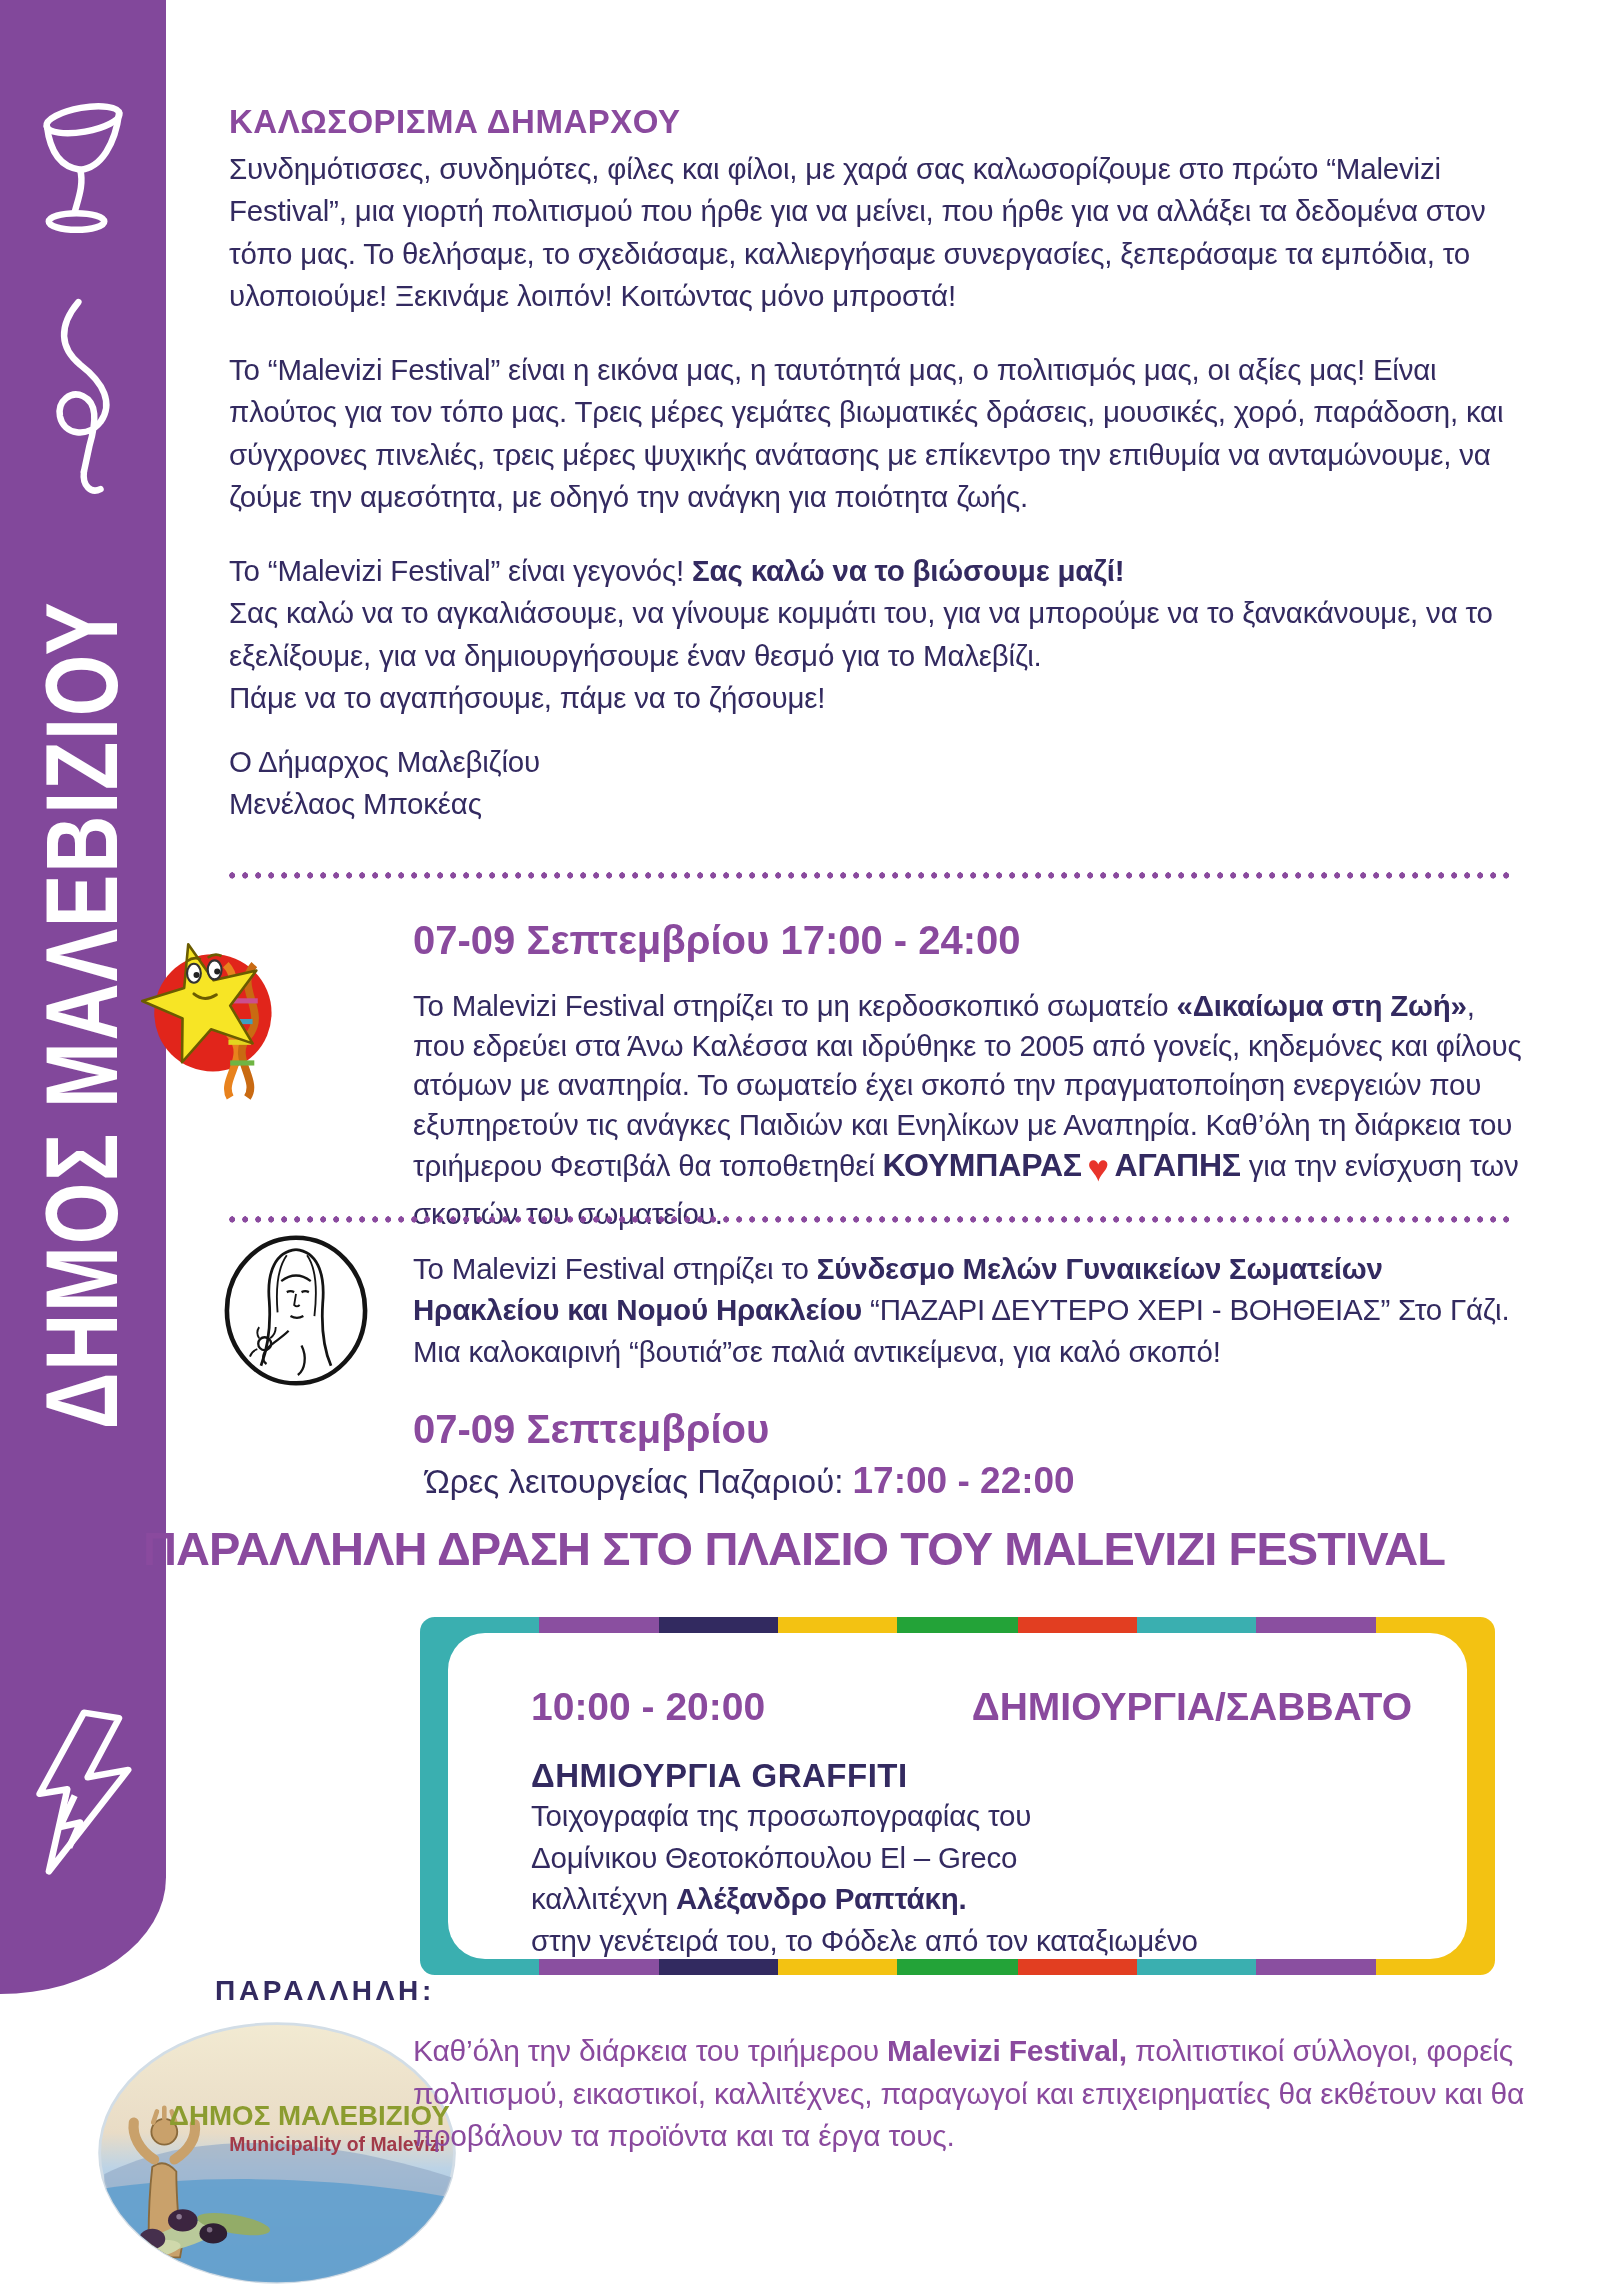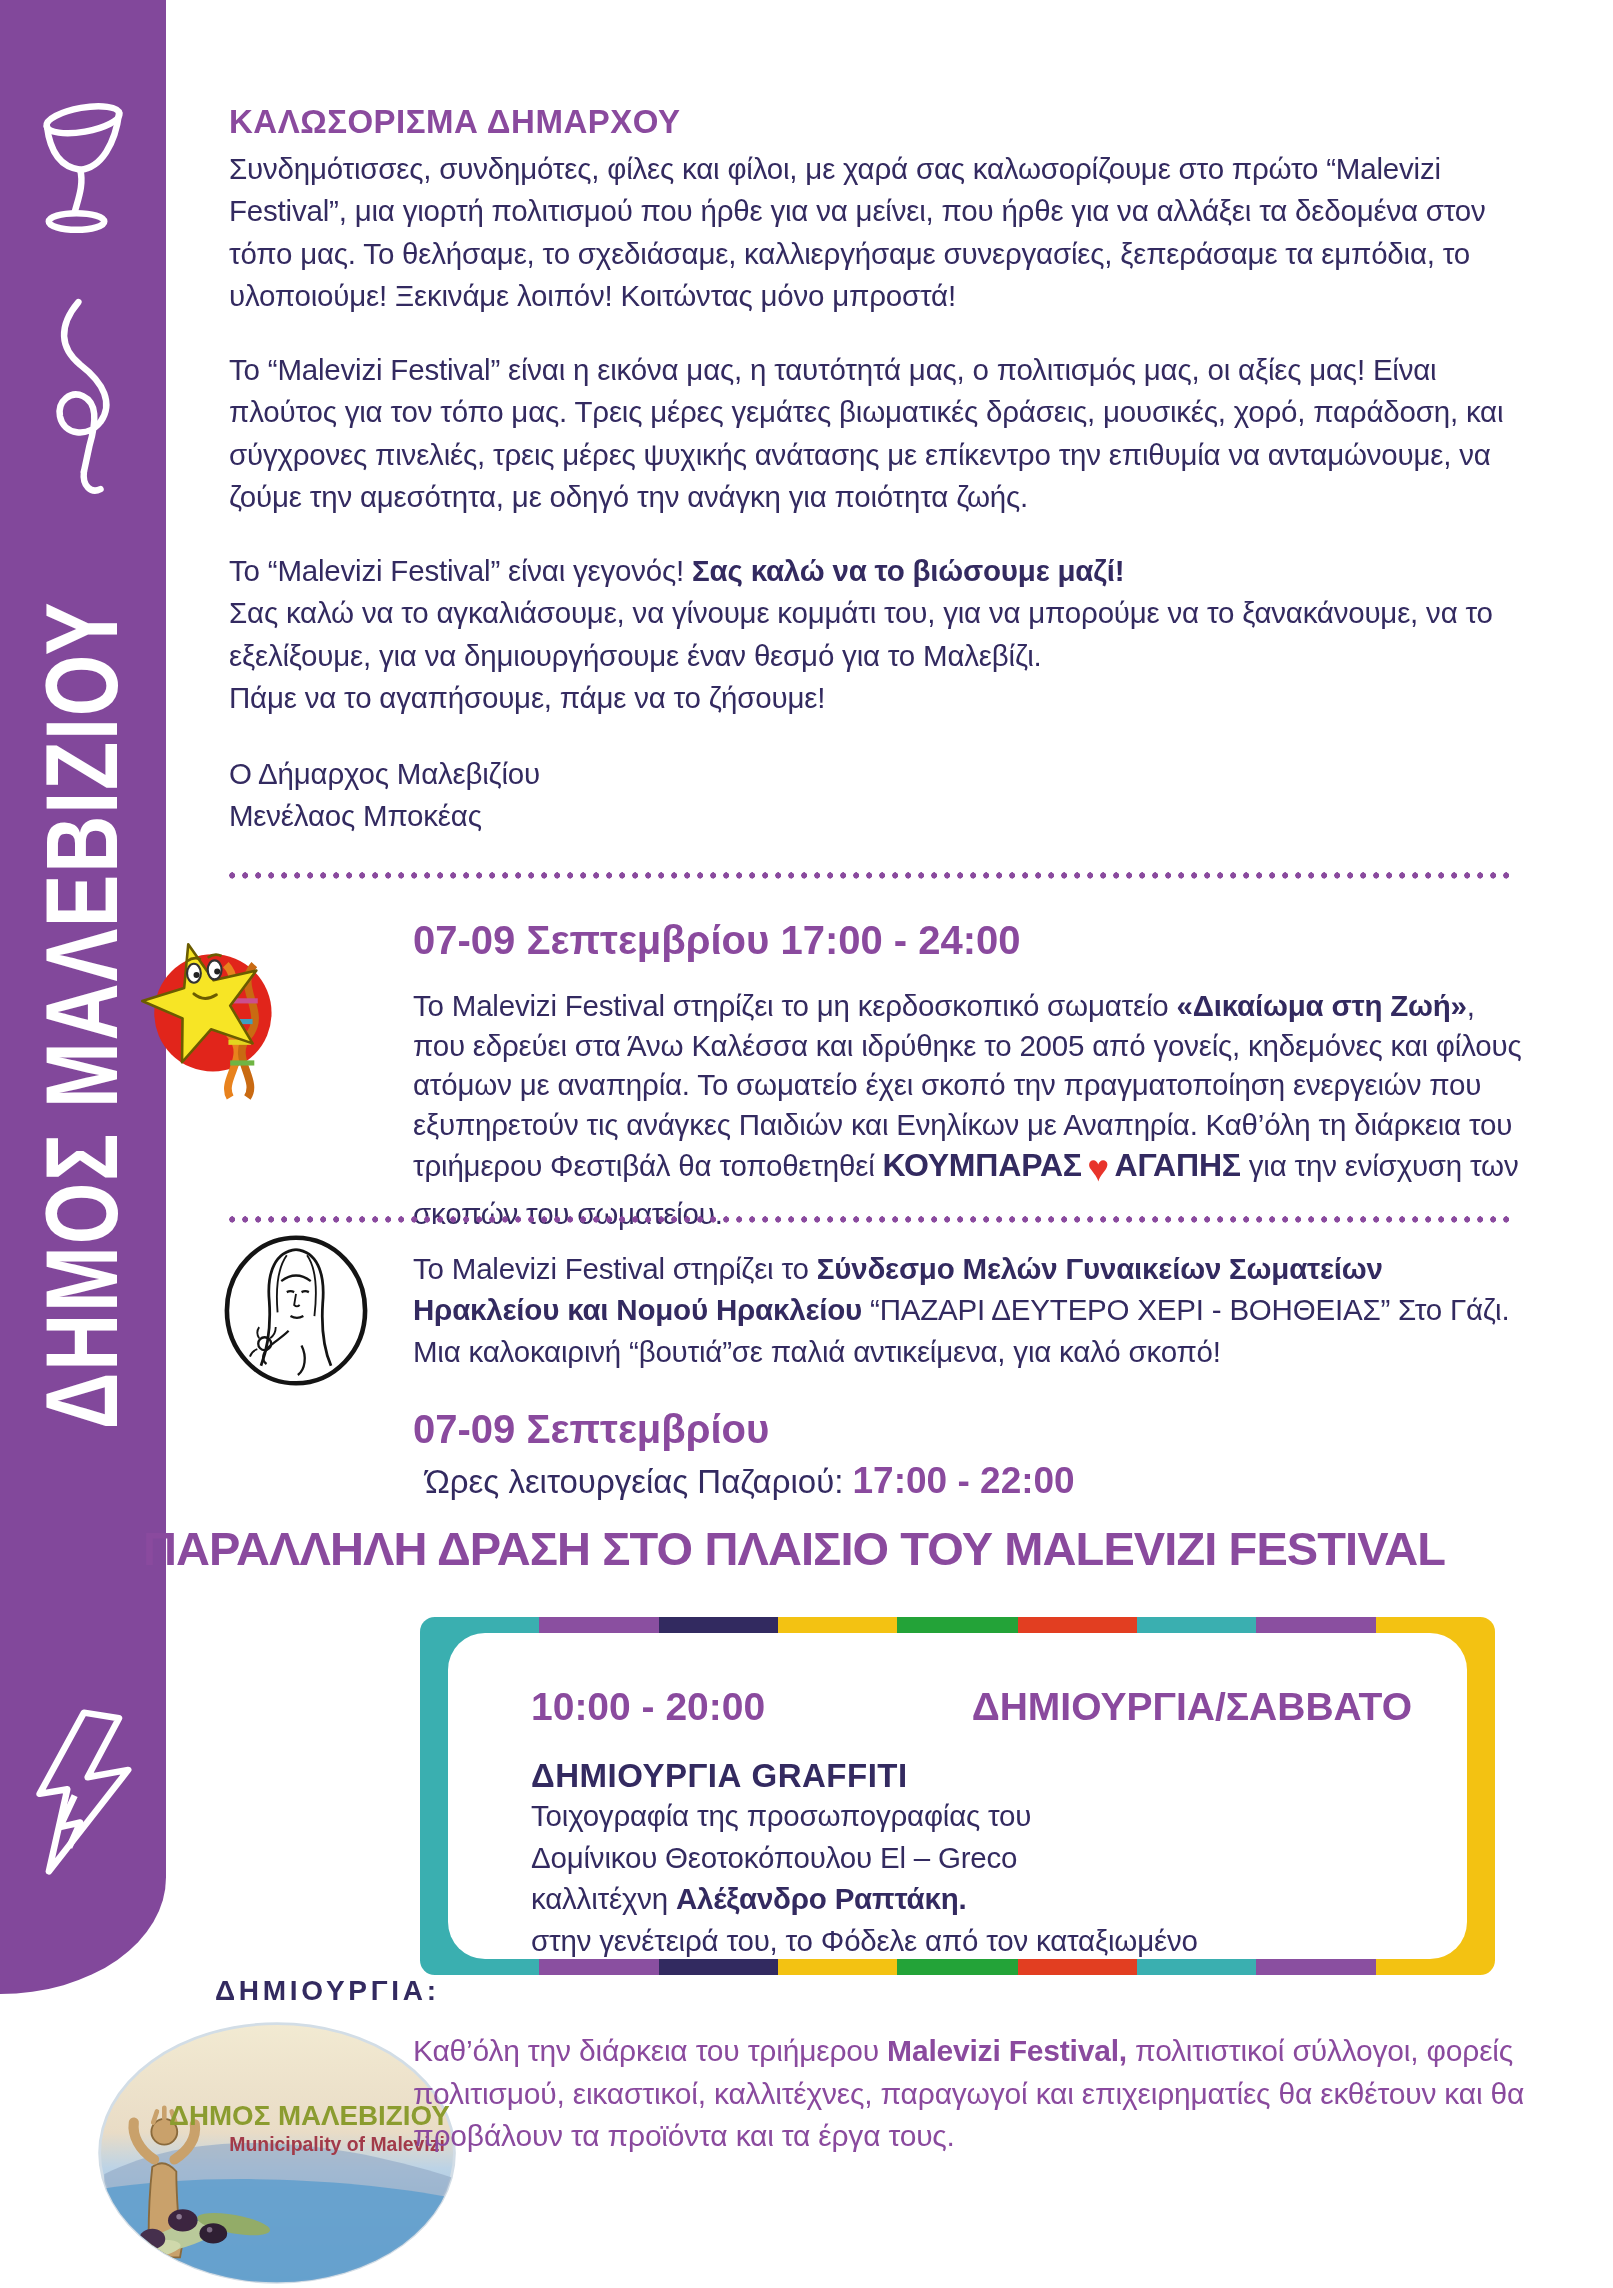--- a/index.html
+++ b/index.html
@@ -21,21 +21,21 @@
   
   .content{position:absolute;}
   p,h1,h2,h3,div{margin:0;}
   .body-txt{font-size:29.5px;line-height:1.44;color:var(--navy,#332a60);letter-spacing:-0.2px;}
   b,strong{font-weight:bold;}
 
   .welcome{left:229px;top:103px;width:1292px;}
   .welcome h1{font-size:33px;font-weight:bold;color:var(--accent,#8a4a9e);margin-bottom:7px;letter-spacing:0.5px;}
   .welcome p{margin-bottom:0;}
   .welcome .gap{margin-bottom:31px;}
-  .sig{margin-top:33px;}
+  .sig{margin-top:21px;}
 
   .dotted{position:absolute;left:229px;width:1281px;height:6.5px;
           background-image:radial-gradient(circle at 3.2px 3.2px,var(--accent,#8a4a9e) 2.8px,rgba(0,0,0,0) 3.1px);
           background-size:13px 6.5px;background-repeat:repeat-x;}
 
   .sec-heading{font-size:40px;font-weight:bold;color:var(--accent,#8a4a9e);letter-spacing:0px;}
   .sec-txt{width:1117px;font-size:29.5px;line-height:1.34;letter-spacing:-0.2px;}
   .big-bold{font-weight:bold;font-size:32px;}
   .heart{color:var(--heart,#e8342b);font-size:37px;vertical-align:-4.6px;padding:0 5.5px;}
 
@@ -176,21 +176,21 @@
         <div class="box-days">ΔΗΜΙΟΥΡΓΙΑ/ΣΑΒΒΑΤΟ</div>
       </div>
       <div class="box-title">ΔΗΜΙΟΥΡΓΙΑ GRAFFITI</div>
       <div class="box-line">Τοιχογραφία της προσωπογραφίας του</div>
       <div class="box-line">Δομίνικου Θεοτοκόπουλου El – Greco</div>
       <div class="box-line"><span>καλλιτέχνη </span><strong>Αλέξανδρο Ραπτάκη.</strong></div>
       <div class="box-line">στην γενέτειρά του, το Φόδελε από τον καταξιωμένο</div>
     </div>
   </div>
 
-  <div class="org-label">ΔΗΜΙΟΥΡΓΙΑ:</div>
+  <div class="org-label">ΠΑΡΑΛΛΗΛΗ:</div>
 
   <div class="logo">
     <svg width="365" height="268" viewBox="0 0 395 290">
       <defs>
         <linearGradient id="lg-sky" x1="0" y1="0" x2="0" y2="1">
           <stop offset="0" stop-color="#f2ead2"></stop>
           <stop offset="0.42" stop-color="#e9dcc6"></stop>
           <stop offset="0.56" stop-color="#bcd3e6"></stop>
           <stop offset="1" stop-color="#74abd3"></stop>
         </linearGradient>

